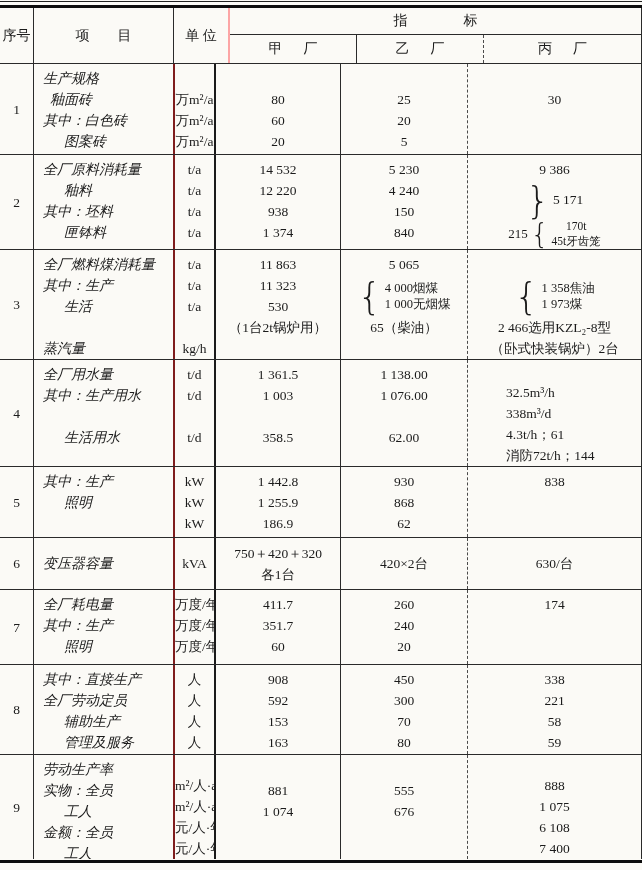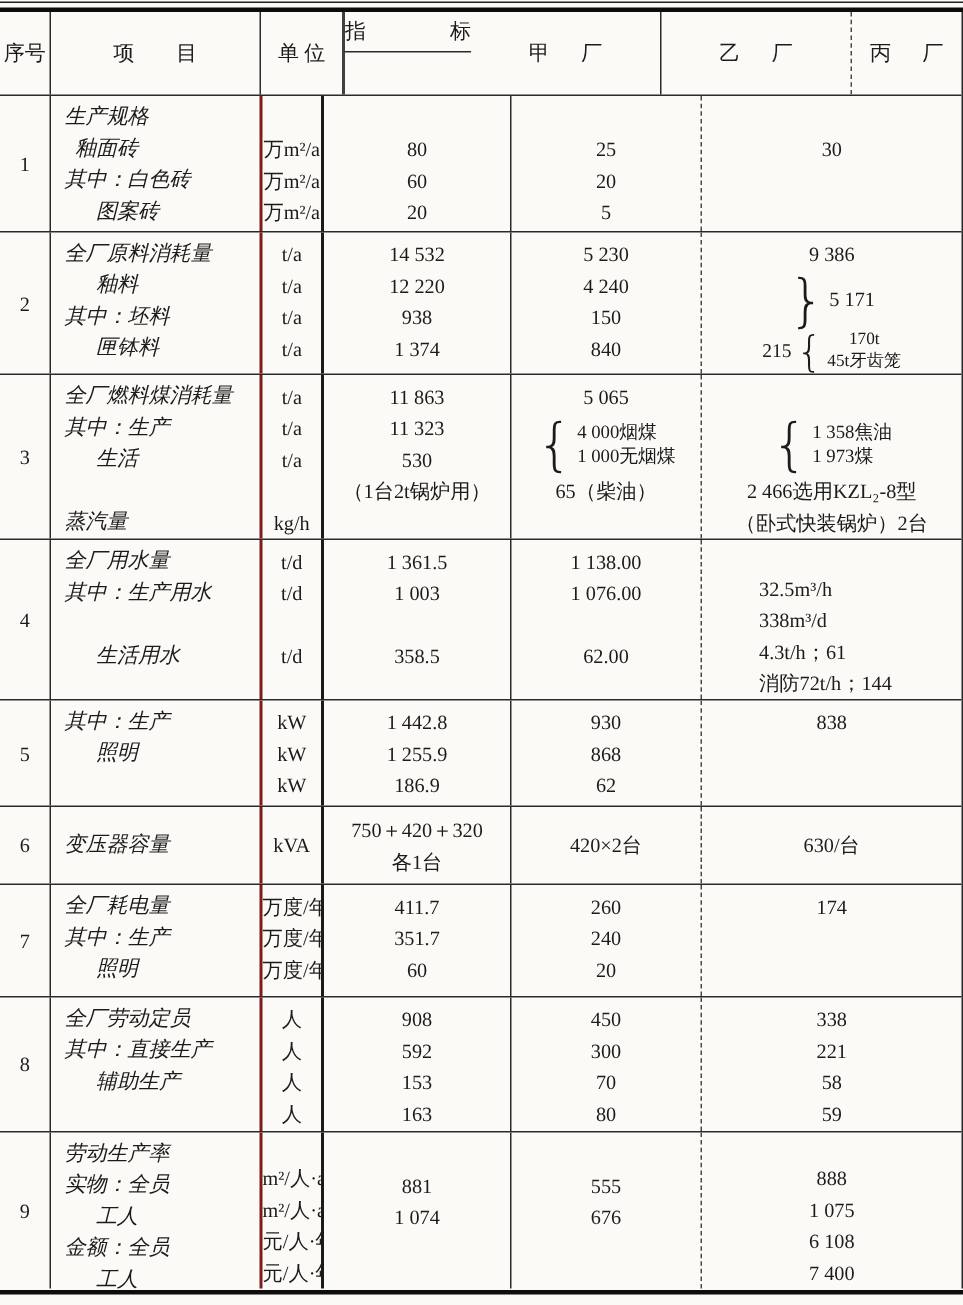--- a/index.html
+++ b/index.html
@@ -10,21 +10,21 @@
   .rule-thin{height:1px;background:#222;}
   .rule-gap{height:3px;}
   .rule-thick{height:3px;background:#0d0d0d;}
   .table{border-right:1px solid #2a2a2a;}
   
   .hdr{display:flex;height:55px;border-bottom:1px solid #2a2a2a;font-size:14px;}
   .hcell{display:flex;align-items:center;justify-content:center;white-space:pre;box-sizing:border-box;}
   .hdr .seq-w{width:33px;}
   .hdr .item-w{width:140px;border-left:1px solid #2a2a2a;}
   .hdr .unit-w{width:55px;border-left:1px solid #2a2a2a;}
-  .ind-col{flex:1;display:flex;flex-direction:row;border-left:2px solid #404040;box-sizing:border-box;justify-content:space-between;}
+  .ind-col{flex:1;display:flex;flex-direction:column;border-left:2px solid #fca5a5;box-sizing:border-box;justify-content:space-between;}
   .ind-top{height:26px;border-bottom:1px solid #2a2a2a;display:flex;align-items:center;justify-content:center;white-space:pre;}
   .ind-bot{flex:1;display:flex;}
   .f-a{width:126px;}
   .f-b{width:127px;border-left:1px solid #2a2a2a;}
   .f-c{flex:1;border-left:1px dashed #4a4a4a;}
   
   .trow{display:flex;box-sizing:border-box;}
   .trow + .trow{border-top:1px solid #2a2a2a;}
   .cell{box-sizing:border-box;display:flex;flex-direction:column;padding-top:4px;
         text-align:center;overflow:hidden;}
@@ -284,23 +284,24 @@
           </div>
           <div class="cell c-cell">
             <div class="ln">174</div>
           </div>
         </div>
         <div class="trow" style="height: 90px;">
           <div class="cell seq-cell">
             <div class="ln">8</div>
           </div>
           <div class="cell item-cell">
+            <div class="ln">其中：直接生产</div>
             <div class="ln">全厂劳动定员</div>
-            <div class="ln">其中：直接生产</div>
             <div class="ln">      辅助生产</div>
+            <div class="ln">      管理及服务</div>
           </div>
           <div class="cell unit-cell">
             <div class="ln">人</div>
             <div class="ln">人</div>
             <div class="ln">人</div>
             <div class="ln">人</div>
           </div>
           <div class="cell a-cell">
             <div class="ln">908</div>
             <div class="ln">592</div>

